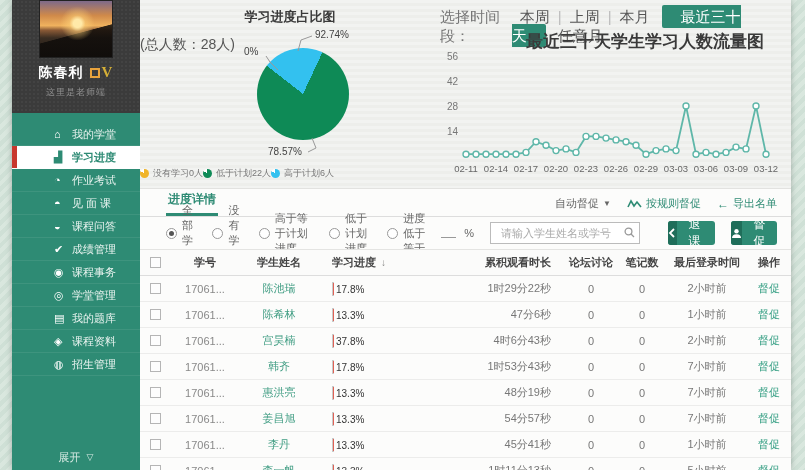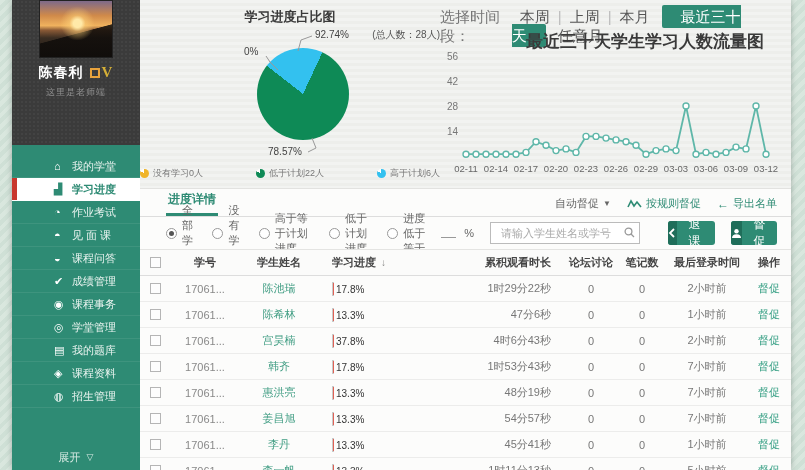--- a/index.html
+++ b/index.html
@@ -10,21 +10,21 @@
       repeating-linear-gradient(135deg,#d9e7de 0 4px,#cfe0d6 4px 8px);
   }
   #app {
     position:absolute; left:12px; top:0; width:779px; height:470px;
     display:flex; background:#f0f1ef; box-shadow:0 0 6px rgba(0,0,0,.25);
   }
   
   #sidebar { width:128px; flex:none; display:flex; flex-direction:column;
     background:#2e8b74; }
   .side-top {
-    height:145px; flex:none; text-align:center; position:relative;
+    height:113px; flex:none; text-align:center; position:relative;
     background:
       radial-gradient(rgba(255,255,255,.04) 1px, transparent 1px) 0 0/4px 4px,
       #3b3b3b;
   }
   .avatar {
     width:74px; height:58px; margin:0 auto; border:1px solid #222;
     background:
       radial-gradient(circle at 52% 40%, #ffe9a8 0 8%, rgba(255,210,120,.55) 16%, transparent 34%),
       linear-gradient(165deg, transparent 56%, rgba(15,12,10,.85) 57%),
       linear-gradient(180deg,#7e6a8a 0%,#d08a4a 26%,#f0b25e 44%,#8a5a36 52%,#3a2d22 66%,#191512 100%);
@@ -46,26 +46,26 @@
   .expand-row { height:26px; display:flex; align-items:center; justify-content:center;
     color:#d7eae3; font-size:11px; cursor:pointer; margin-top:6px;}
   .expand-row .chev { margin-left:6px; font-size:9px; }
   
   #main { flex:1; display:flex; flex-direction:column;
     background:repeating-linear-gradient(180deg,#f2f3f1 0 3px,#edeeeb 3px 6px); }
   #charts-row { height:188px; flex:none; display:flex; position:relative;}
   
   #pie-box { width:300px; flex:none; position:relative; }
   .pie-title { text-align:center; padding-top:8px; font-size:13px; font-weight:bold; color:#3a3a3a;}
-  .pie-sub { text-align:right; font-size:10px; color:#555; margin-top:2px;}
+  .pie-sub { text-align:left; font-size:14px; color:#555; margin-top:10px;}
   #pie { position:absolute; left:117px; top:48px; width:92px; height:92px; border-radius:50%;
     background:conic-gradient(from -52deg, #33c1ef 0deg 77deg, #0e8a56 77deg 360deg); }
   .pie-callout { position:absolute; font-size:10px; color:#444; }
   #pie-lines { position:absolute; left:0; top:0; width:300px; height:188px; pointer-events:none;}
-  #pie-legend { position:absolute; left:0; right:0; bottom:8px; display:flex; justify-content:space-between; }
+  #pie-legend { position:absolute; left:0; right:8px; bottom:8px; display:flex; justify-content:flex-start; }
   .leg-item { display:flex; align-items:center; font-size:9px; color:#777;}
   .leg-dot { width:9px; height:9px; border-radius:50%; margin-right:4px; }
   
   #line-box { flex:1; position:relative; }
   #time-filter { position:absolute; top:8px; right:18px; display:flex; align-items:center;
     font-size:15px; color:#777;}
   .tf-opt { padding:2px 8px; cursor:pointer; color:#555;}
   .tf-sep { color:#bbb; }
   .tf-opt.active { background:#2e8b74; color:#fff; border-radius:2px; padding:3px 19px; margin:0 4px;}
   .line-title { position:absolute; top:30px; left:86px; font-size:17px; font-weight:bold; color:#3a3a3a;}

